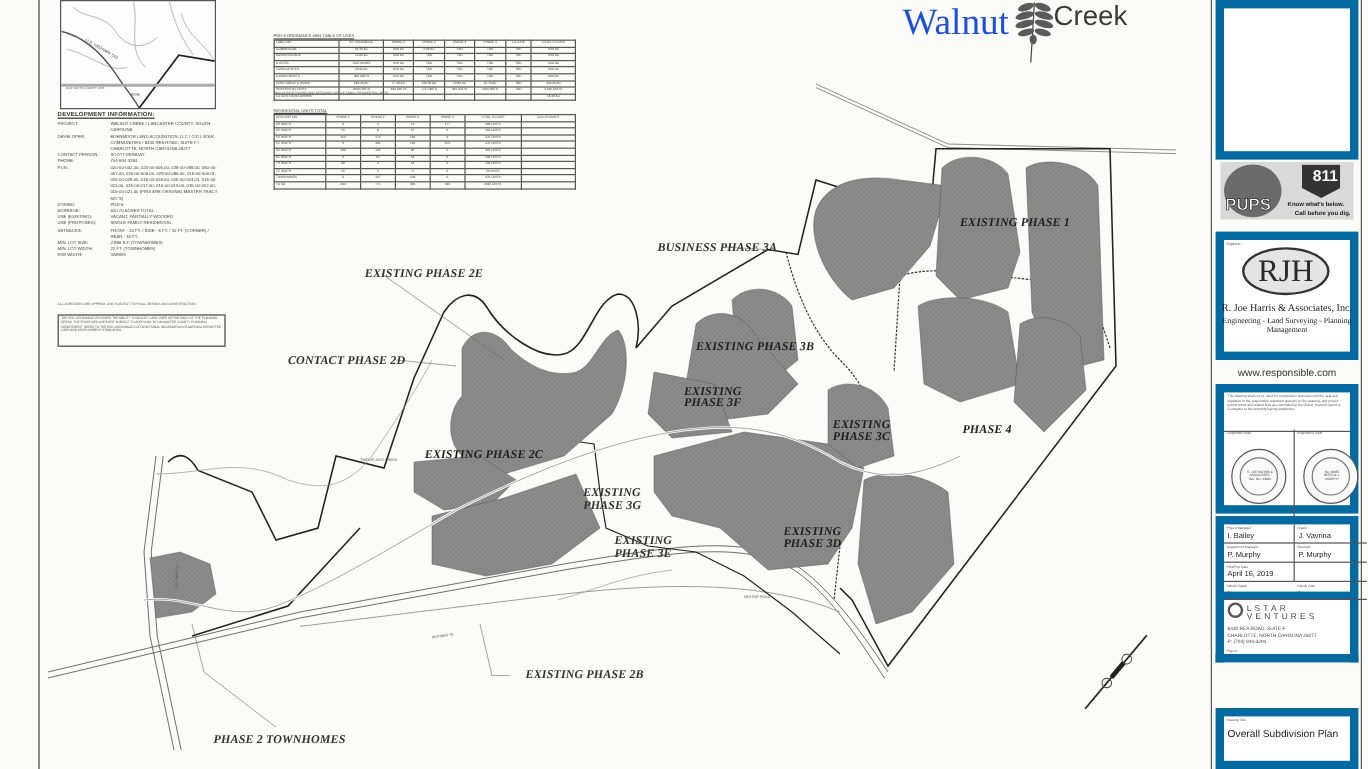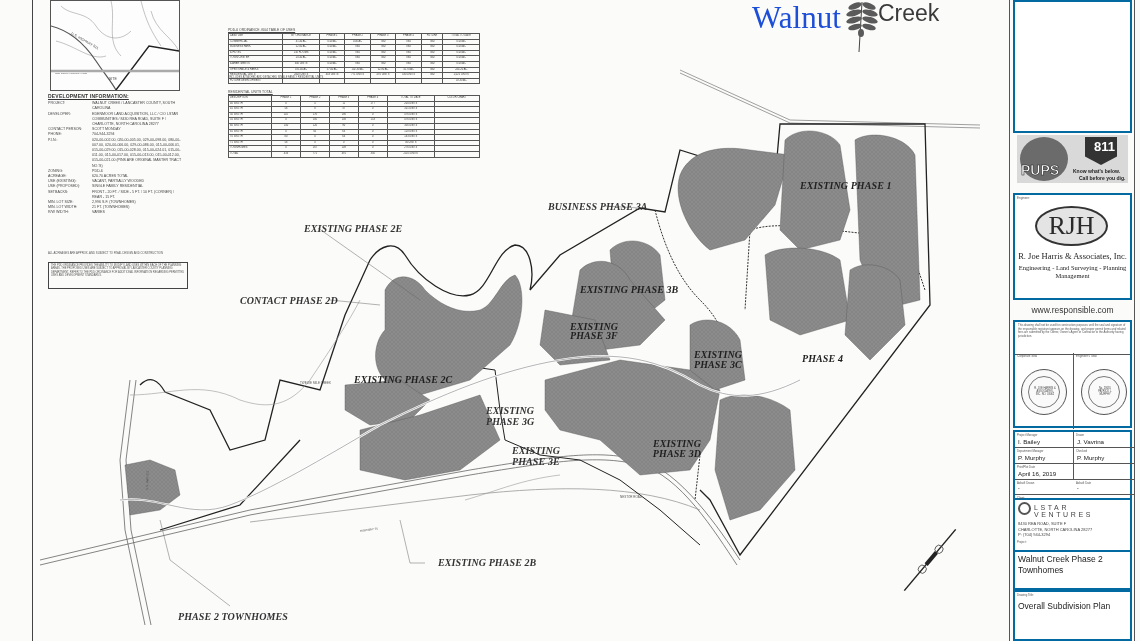--- a/index.html
+++ b/index.html
@@ -29,21 +29,21 @@
   .tbl-title{position:absolute;font-size:3.4px;color:#444;text-decoration:underline;}
   .tbl-note{position:absolute;font-size:2.6px;color:#555;}
 
   
   .logo{position:absolute;left:750px;top:0;width:215px;height:55px;}
   .logo .w{position:absolute;left:2px;top:0px;font-family:"Liberation Serif",serif;font-size:31px;color:#1d4ed8;}
   .logo .c{position:absolute;left:128px;top:0px;font-family:Liberation Sans, sans-serif;font-size:23px;color:#3a3a3a;}
 
   
   .tb{position:absolute;left:1013px;top:0;width:119px;height:641px;}
-  .tb .box{position:absolute;left:0;width:119px;border:2px solid #0369a1;box-sizing:border-box;background:#fff;}
+  .tb .box{position:absolute;left:0;width:119px;border:7px solid #0369a1;box-sizing:border-box;background:#fff;}
   .tb .lbl{font-size:3px;color:#555;padding:1px 2px;}
   .pups{position:absolute;left:4px;top:135px;width:111px;height:48px;background:#d9d9d9;}
   .rjh-oval{position:absolute;left:22px;top:206px;width:73px;height:40px;border:2px solid #333;border-radius:50%;background:#e4e4e4;box-sizing:border-box;text-align:center;font-family:"Liberation Serif",serif;font-size:26px;line-height:36px;color:#2a2a2a;}
   .tb-firm{position:absolute;left:0;width:119px;text-align:center;font-family:"Liberation Serif",serif;color:#222;}
   .seal{position:absolute;width:46px;height:46px;border-radius:50%;border:1.5px solid #555;box-sizing:border-box;background:#fafafa;}
   .seal::after{content:"";position:absolute;left:6px;top:6px;right:6px;bottom:6px;border-radius:50%;border:1px solid #777;}
   .seal-inner{position:absolute;left:12px;top:17px;width:22px;font-size:2.6px;line-height:3.2px;text-align:center;color:#444;z-index:2;}
   .field-lbl{position:absolute;font-size:2.8px;color:#555;}
   .field-val{position:absolute;font-size:6.2px;color:#222;}
 
@@ -519,23 +519,20 @@
       <div style="position:absolute;left:3px;top:2px;width:13px;height:13px;border-radius:50%;border:2px solid #555;box-sizing:border-box;"></div>
       <div style="position:absolute;left:19px;top:4px;font-size:7px;letter-spacing:2.6px;color:#444;">LSTAR VENTURES</div>
       <div style="position:absolute;left:3px;top:21px;font-size:4px;line-height:5.5px;color:#444;">
         <div>8430 REA ROAD, SUITE F</div>
         <div>CHARLOTTE, NORTH CAROLINA 28277</div>
         <div>P: (704) 944-3294</div>
       </div>
       <div class="field-lbl" style="left:2px;top:40px;">Project:</div>
     </div>
 
-    <div class="box" style="top:552px;height:38px;border-top:none;">
-      <div style="position:absolute;left:3px;top:2px;width:112px;font-size:8.5px;line-height:11px;color:#222;">Walnut Creek Phase 2 Townhomes</div>
-    </div>
 
     <div class="box" style="top:590px;height:51px;">
       <div class="field-lbl" style="left:2px;top:1px;">Drawing Title:</div>
       <div style="position:absolute;left:3px;top:9px;font-size:8.5px;color:#222;">Overall Subdivision Plan</div>
     </div>
   </div>
 
 </div>
 
 </body></html>

